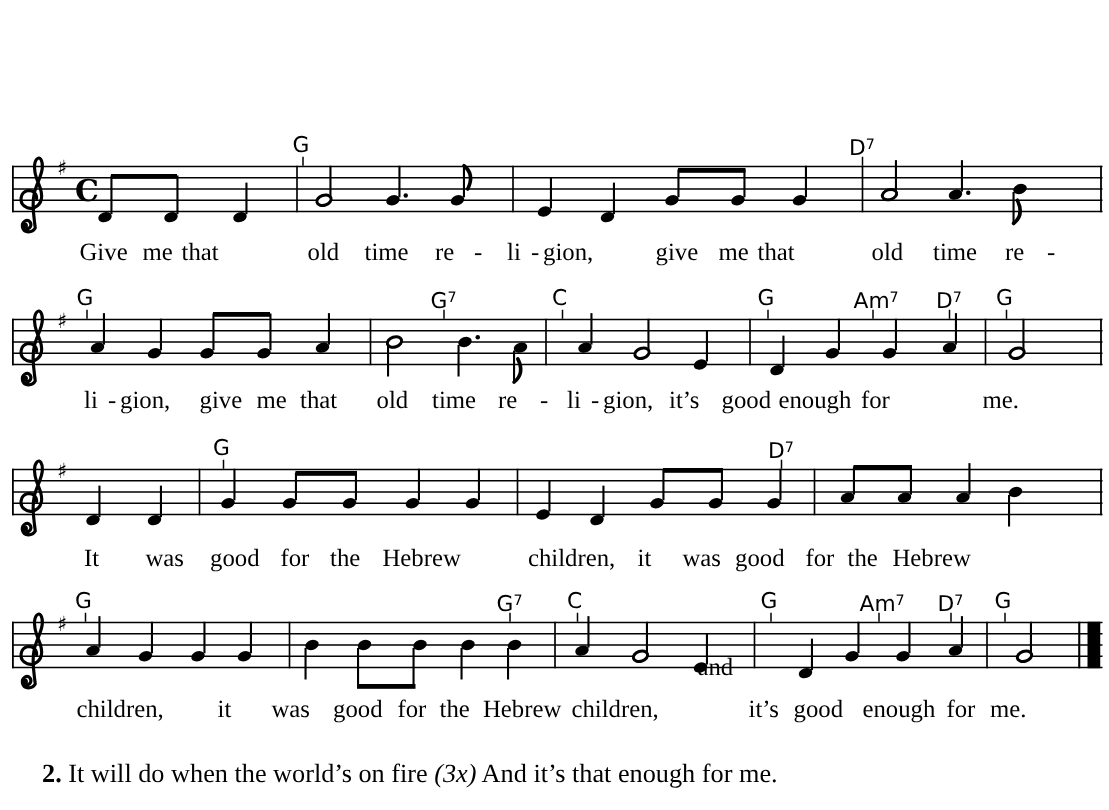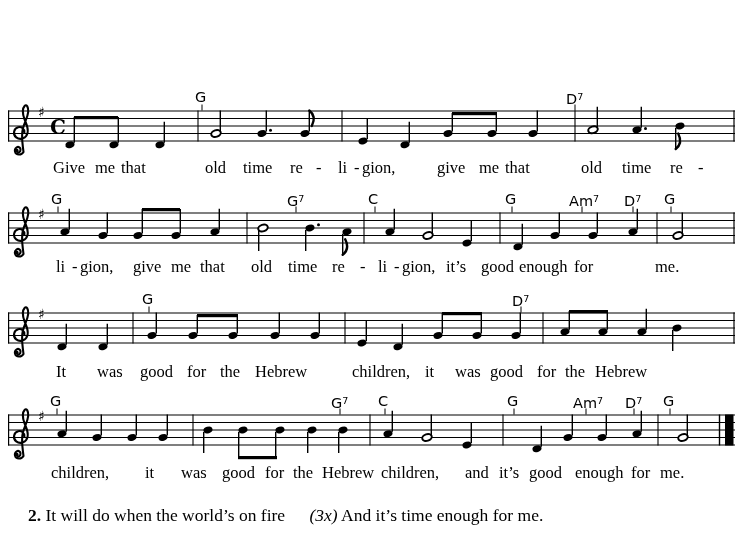--- a/index.html
+++ b/index.html
@@ -6,21 +6,21 @@
   #page{position:relative;width:739px;height:540px;background:#fff;overflow:hidden;
         font-family:"Liberation Serif",serif;color:#000;}
   #title{position:absolute;top:4px;left:0;width:739px;text-align:center;
          font-family:"DejaVu Serif",serif;font-weight:bold;font-size:28px;letter-spacing:.5px;}
   #score{position:absolute;top:0;left:0;}
   .chord{position:absolute;font-family:"DejaVu Sans",sans-serif;font-size:14.5px;line-height:14px;white-space:nowrap;}
   .chord sup{font-size:9.5px;vertical-align:4px;}
   .syl{position:absolute;font-family:"Liberation Serif",serif;font-size:16.5px;line-height:17px;white-space:nowrap;}
   #footer{position:absolute;left:28px;top:505px;font-size:17.5px;white-space:nowrap;}
   #footer .num{font-weight:bold;}
-  #footer .it{font-style:italic;margin-left:20px;}
+  #footer .it{font-style:italic;}
 </style>
 </head>
 <body>
 
 <div id="page">
   <svg id="score" width="739" height="540" viewBox="0 0 739 540">
       <line x1="8" y1="111" x2="735" y2="111" stroke="#000000" stroke-width="1.05"></line>
       <line x1="8" y1="118.5" x2="735" y2="118.5" stroke="#000000" stroke-width="1.05"></line>
       <line x1="8" y1="126" x2="735" y2="126" stroke="#000000" stroke-width="1.05"></line>
       <line x1="8" y1="133.5" x2="735" y2="133.5" stroke="#000000" stroke-width="1.05"></line>
@@ -302,23 +302,23 @@
       <div class="chord" style="left: 625px; top: 394px;">D<sup>7</sup></div>
       <div class="chord" style="left: 663px; top: 394px;">G</div>
       <div class="syl" style="left: 51px; top: 464px;">children,</div>
       <div class="syl" style="left: 145px; top: 464px;">it</div>
       <div class="syl" style="left: 181px; top: 464px;">was</div>
       <div class="syl" style="left: 222px; top: 464px;">good</div>
       <div class="syl" style="left: 265px; top: 464px;">for</div>
       <div class="syl" style="left: 293px; top: 464px;">the</div>
       <div class="syl" style="left: 322px; top: 464px;">Hebrew</div>
       <div class="syl" style="left: 381px; top: 464px;">children,</div>
-      <div class="syl" style="left: 465px; top: 464px;">and</div>
+      <div class="syl" style="left: 465px; top: 436px;">and</div>
       <div class="syl" style="left: 499px; top: 464px;">it’s</div>
       <div class="syl" style="left: 529px; top: 464px;">good</div>
       <div class="syl" style="left: 575px; top: 464px;">enough</div>
       <div class="syl" style="left: 631px; top: 464px;">for</div>
       <div class="syl" style="left: 660px; top: 464px;">me.</div>
     </div>
   <div id="footer">
-    <span class="num">2.</span><span> It will do when the world’s on fire </span><span class="it">(3x)</span><span> And it’s time enough for me.</span>
+    <span class="num">2.</span><span> It will do when the world’s on fire </span><span class="it">(3x)</span><span> And it’s that enough for me.</span>
   </div>
 </div>
 
 </body></html>

